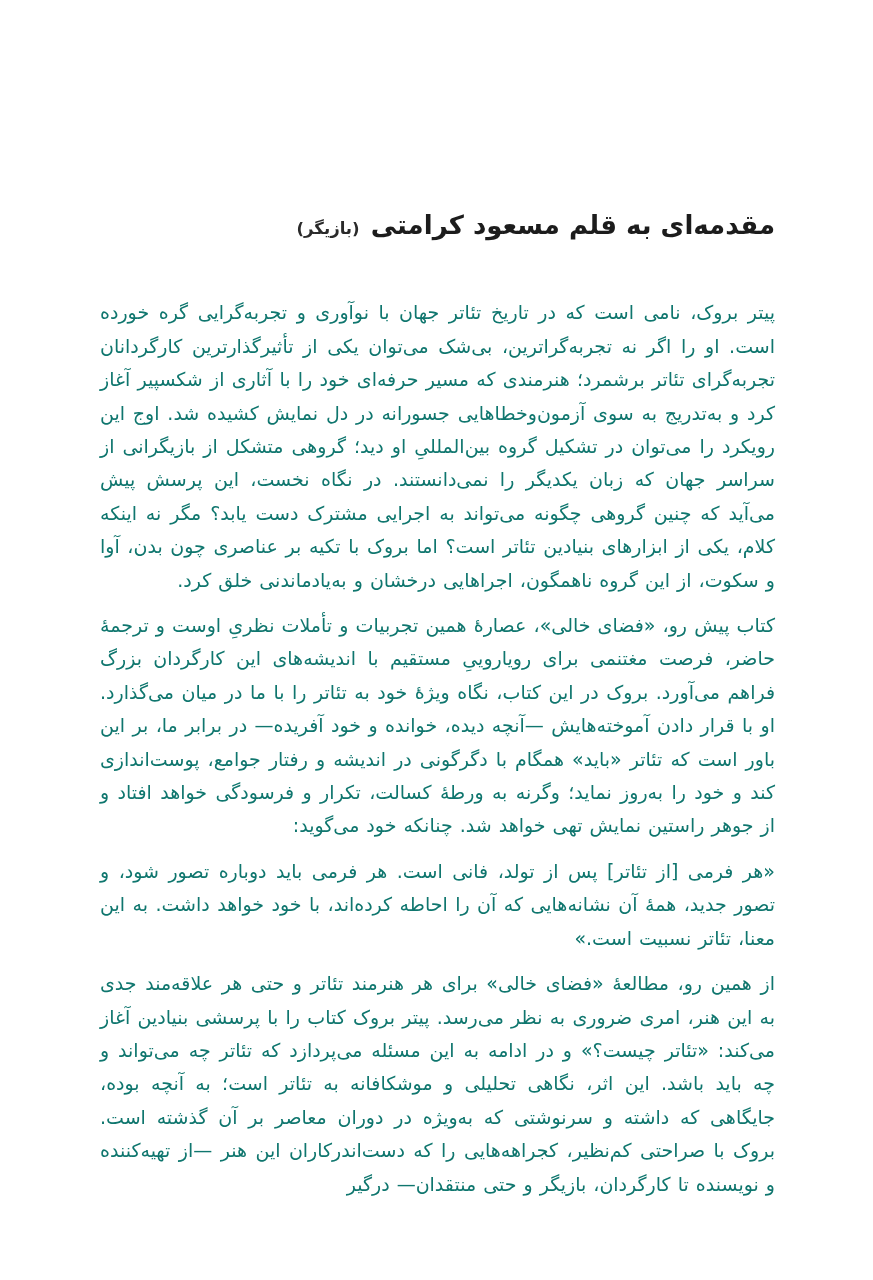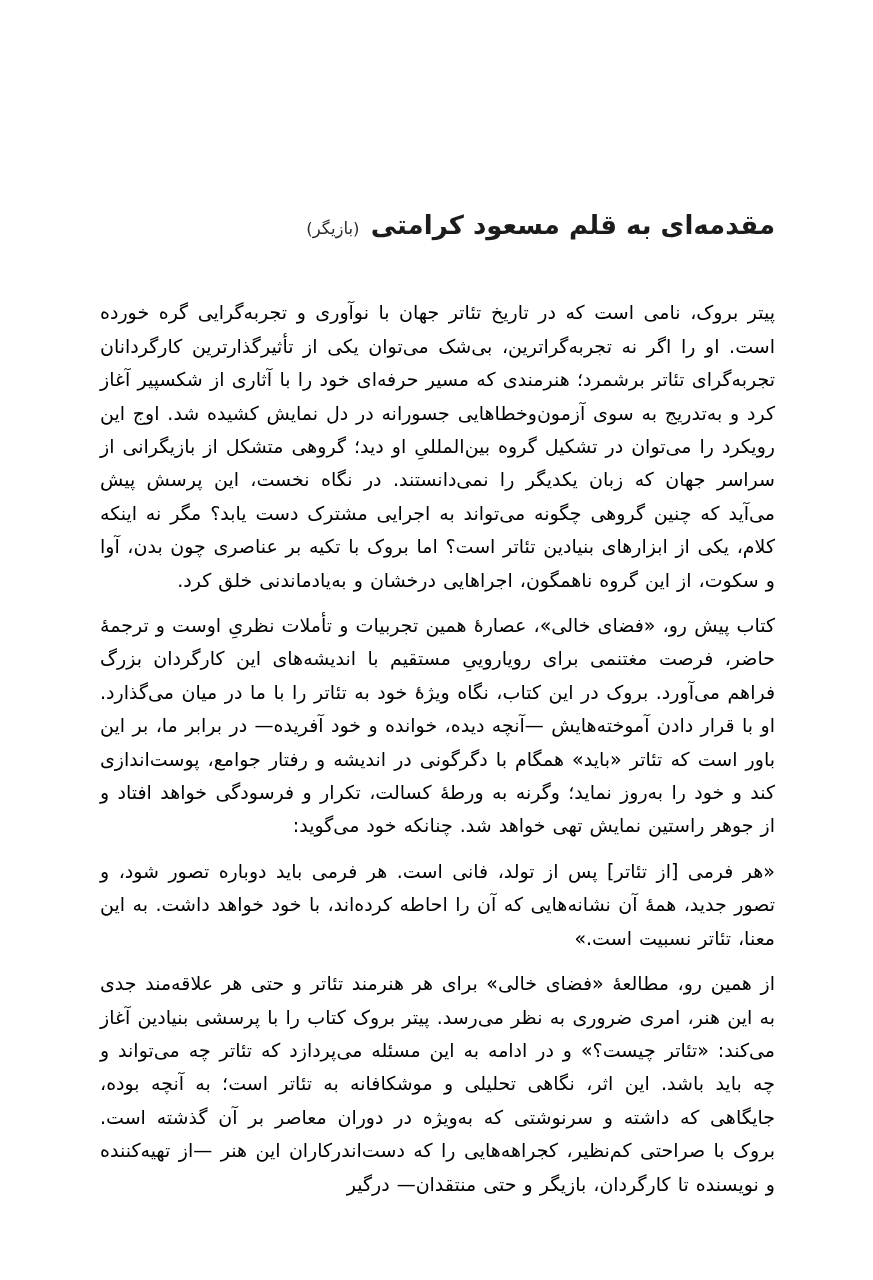--- a/index.html
+++ b/index.html
@@ -32,26 +32,26 @@
   }
 
   .page-heading .heading-title {
     font-size: 26px;
     font-weight: bold;
     letter-spacing: 0;
   }
 
   .page-heading .heading-note {
     font-size: 16.5px;
-    font-weight: normal;
+    font-weight: bold;
     color: #2a2a2a;
   }
 
   .page-body {
-    color: #000000;
+    color: #0f766e;
   }
 
   .page-body p {
     font-size: 19px;
     line-height: 33.4px;
     text-align: justify;
     text-justify: inter-word;
     margin-bottom: 12px;
     word-spacing: 1px;
   }

